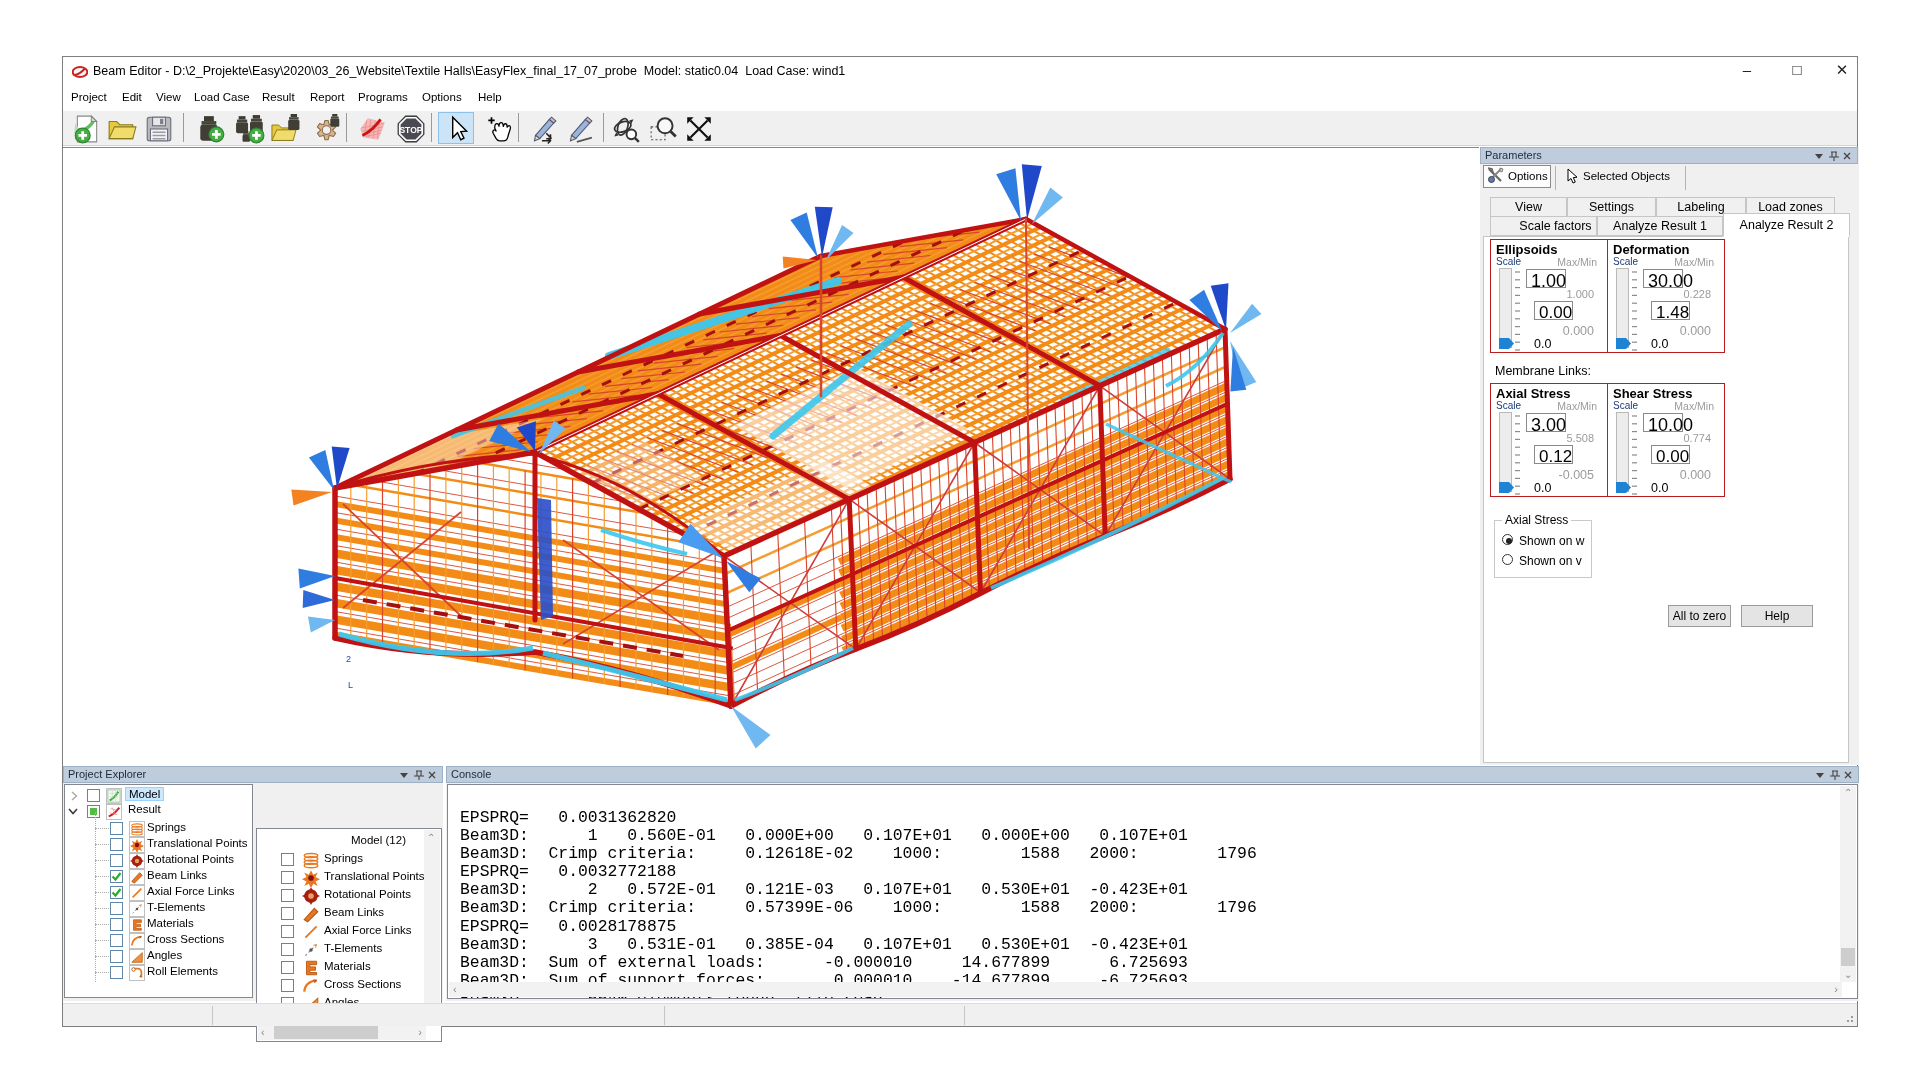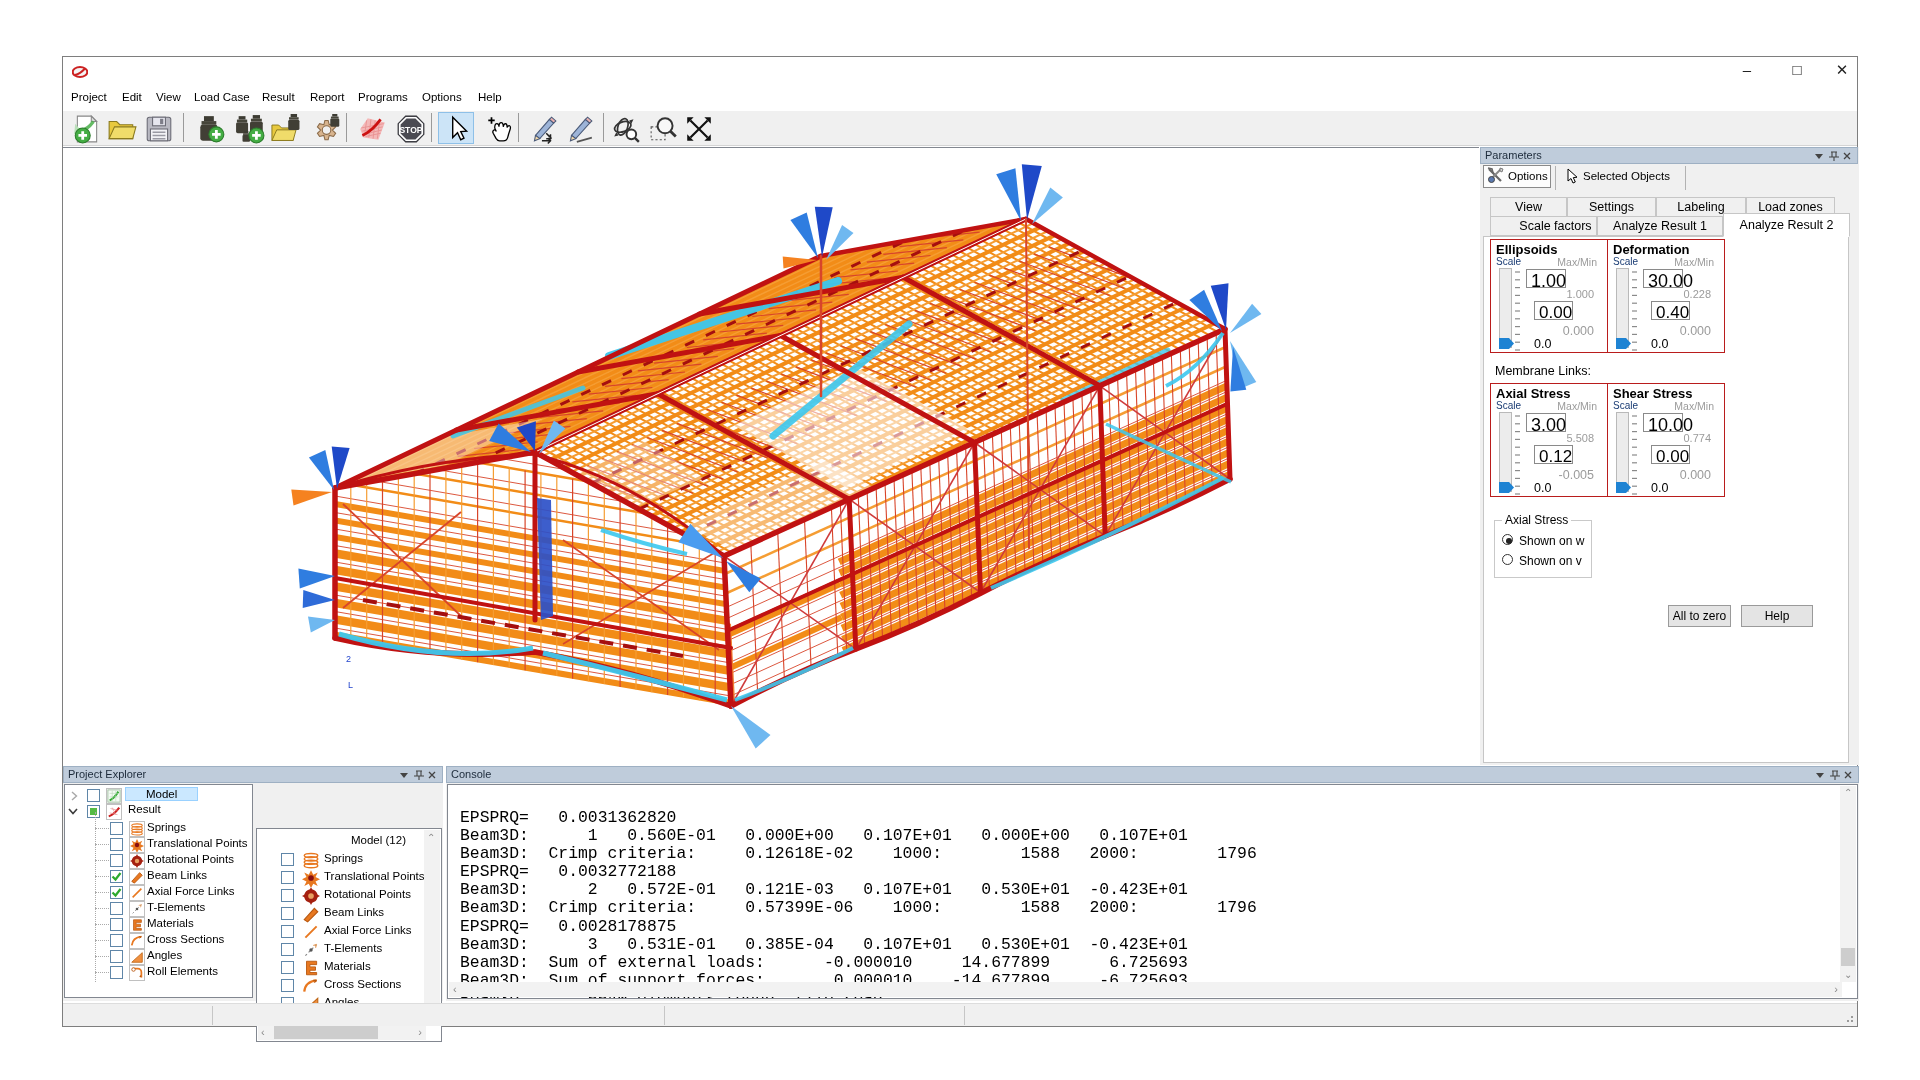--- a/index.html
+++ b/index.html
@@ -51,20 +51,21 @@
 .pbtn { position:absolute; width:63px; height:22px; background:#e4e4e4; border:1px solid #9a9a9a; font-size:12px; text-align:center; line-height:21px; }
 </style>
 </head>
 <body>
 <div id="win">
   <div id="titlebar">
     <svg id="title-ico" width="16" height="12" viewBox="0 0 16 12">
         <ellipse cx="8" cy="6" rx="7.3" ry="5" fill="#f4f4f4" stroke="#cc2222" stroke-width="2"></ellipse>
         <path d="M3,9 Q8,8 13,2.5" stroke="#cc2222" stroke-width="2" fill="none"></path>
       </svg>
+    <div id="title-text">Beam Editor - D:\2_Projekte\Easy\2020\03_26_Website\Textile Halls\EasyFlex_final_17_07_probe  Model: static0.04  Load Case: wind1</div>
     <div class="wbtn" style="left:1676px;">–</div>
     <div class="wbtn" style="left:1726px;">□</div>
     <div class="wbtn" style="left:1771px;">✕</div>
   </div>
   <div id="menubar">
     <div class="mi" style="left:8px;">Project</div>
     <div class="mi" style="left:59px;">Edit</div>
     <div class="mi" style="left:93px;">View</div>
     <div class="mi" style="left:131px;">Load Case</div>
     <div class="mi" style="left:199px;">Result</div>
@@ -750,21 +751,21 @@
           <line x1="0" y1="57.6" x2="5" y2="57.6" stroke="#8a8a8a" stroke-width="1.2"></line>
           <line x1="0" y1="65.4" x2="5" y2="65.4" stroke="#8a8a8a" stroke-width="1.2"></line>
           <line x1="0" y1="73.2" x2="5" y2="73.2" stroke="#8a8a8a" stroke-width="1.2"></line>
           <line x1="0" y1="81.0" x2="5" y2="81.0" stroke="#8a8a8a" stroke-width="1.2"></line>
         </svg>
 <svg class="gthumb" width="16" height="11" viewBox="0 0 16 11">
           <polygon points="0,0 10,0 15,5.5 10,11 0,11" fill="#1e83d3"></polygon>
         </svg>
 <div class="gval1">30.00</div>
 <div class="ggray1">0.228</div>
-<div class="gval2">0.40</div>
+<div class="gval2">1.48</div>
 <div class="ggray2">0.000</div>
 <div class="gzero">0.0</div>
 </div>
 <div style="position:absolute;left:15px;top:217px;font-size:12.5px;">Membrane Links:</div>
 <div class="gbox" style="left:10px;top:236px;">
 <div class="gtitle">Axial Stress</div>
 <div class="gscale">Scale</div>
         <div class="gmaxmin">Max/Min</div>
 <div class="gslider"></div>
 <svg class="gticks" width="8" height="84" viewBox="0 0 8 84">
@@ -835,21 +836,21 @@
 <div class="white-box" style="left:1px;top:18px;width:189px;height:214px;">
         <svg style="position:absolute;left:6px;top:6px;" width="7" height="10" viewBox="0 0 7 10">
           <path d="M1,1 L5.5,5 L1,9" stroke="#a8a8a8" stroke-width="1.4" fill="none"></path>
         </svg>
         <div style="position:absolute;left:22px;top:4px;width:13px;height:13px;background:#fff;border:1px solid #5f86a8;"></div>
         <svg style="position:absolute;left:41px;top:3px;border:1px solid #c0c0c0;background:#fff;" width="16" height="16" viewBox="0 0 16 16">
           <rect x="1" y="1" width="14" height="14" fill="#f4fbf4" stroke="#9ab89a"></rect>
           <path d="M3,13 Q8,11 13,3" stroke="#2daa2d" stroke-width="2.2" fill="none"></path>
           <path d="M3,5 h10 M3,9 h10 M6,2 v12 M10,2 v12" stroke="#bcd8bc" stroke-width="0.7"></path>
         </svg>
-        <div style="position:absolute;left:60px;top:2px;background:#cbe8ff;border:1px solid #99d1ff;font-size:13px;padding:0 20px;font-size:11.5px;">Model</div>
+        <div style="position:absolute;left:60px;top:2px;background:#cbe8ff;border:1px solid #99d1ff;font-size:13px;padding:0 3px;font-size:11.5px;">Model</div>
         <svg style="position:absolute;left:3px;top:23px;" width="10" height="7" viewBox="0 0 10 7">
           <path d="M1,1 L5,5.5 L9,1" stroke="#3c3c3c" stroke-width="1.6" fill="none"></path>
         </svg>
         <div style="position:absolute;left:22px;top:20px;width:13px;height:13px;background:#fff;border:1px solid #5f86a8;"></div>
         <div style="position:absolute;left:25px;top:23px;width:7px;height:7px;background:#55bb44;"></div>
         <svg style="position:absolute;left:41px;top:19px;border:1px solid #c0c0c0;background:#fff;" width="16" height="16" viewBox="0 0 16 16">
           <path d="M2,13 Q8,11 14,3" stroke="#cc2020" stroke-width="2.4" fill="none"></path>
           <path d="M4,4 l8,2 m-9,3 l9,2 m-6,-8 l4,8" stroke="#e89090" stroke-width="0.8"></path>
         </svg>
         <div style="position:absolute;left:63px;top:18px;font-size:11.5px;">Result</div>

